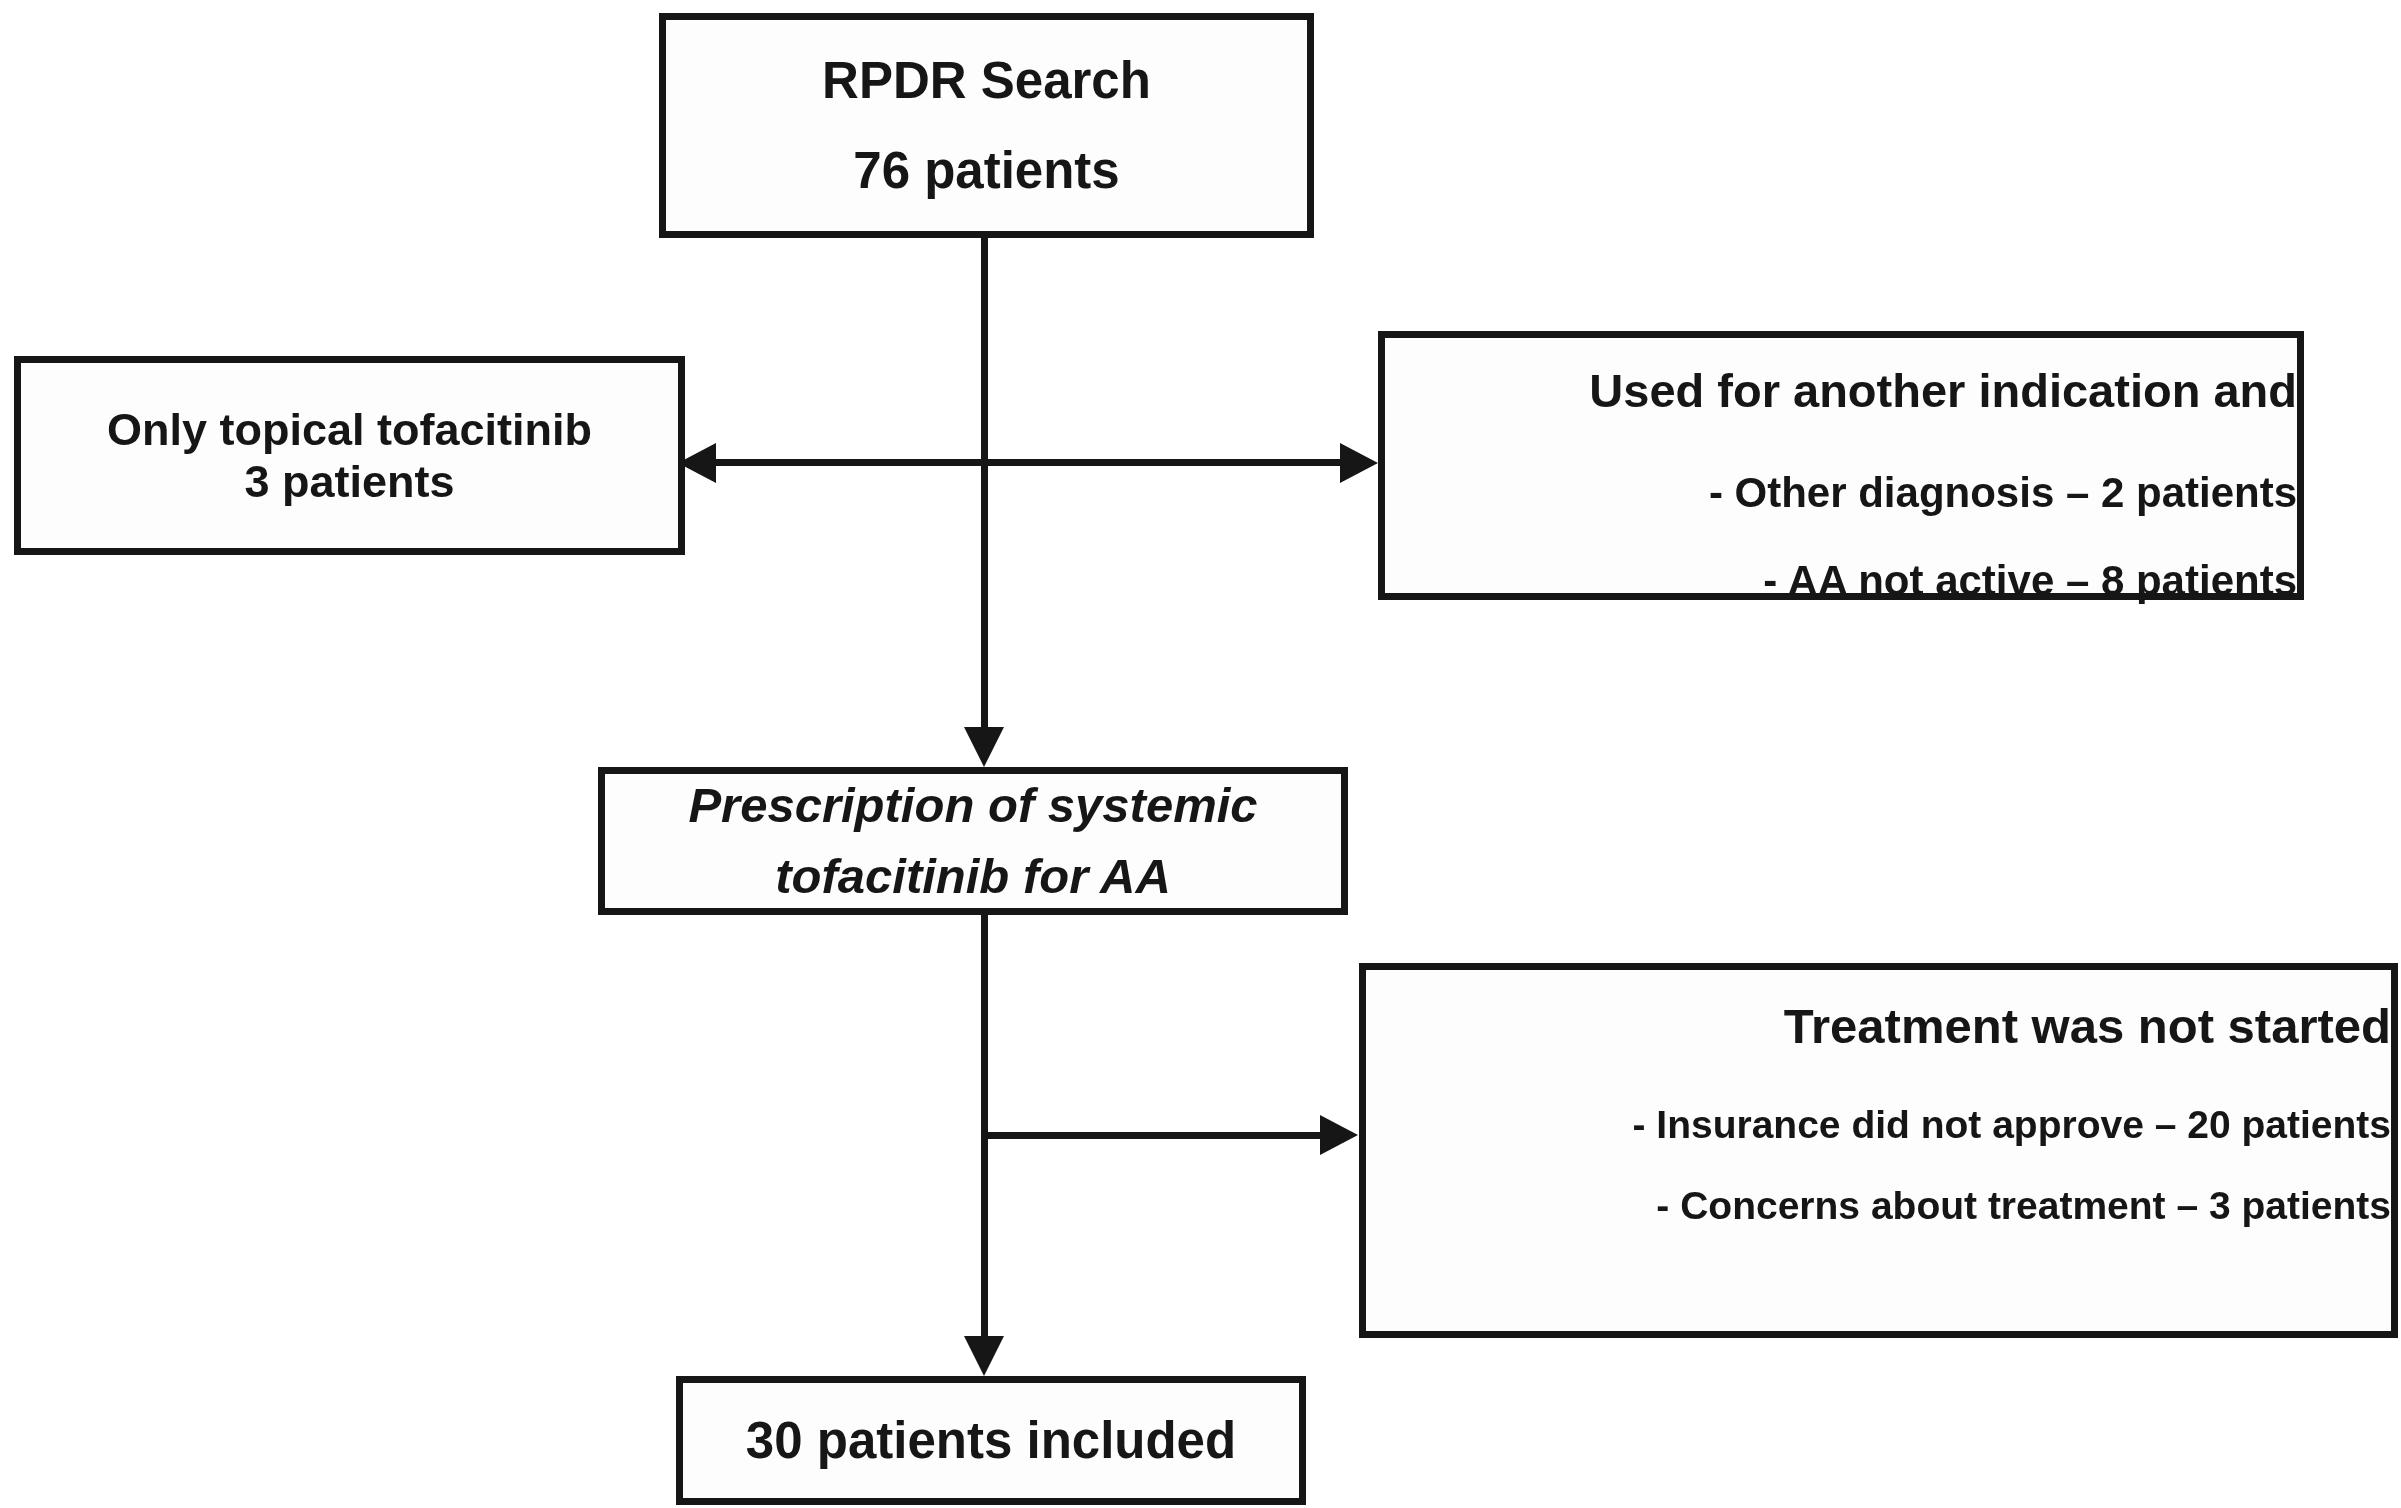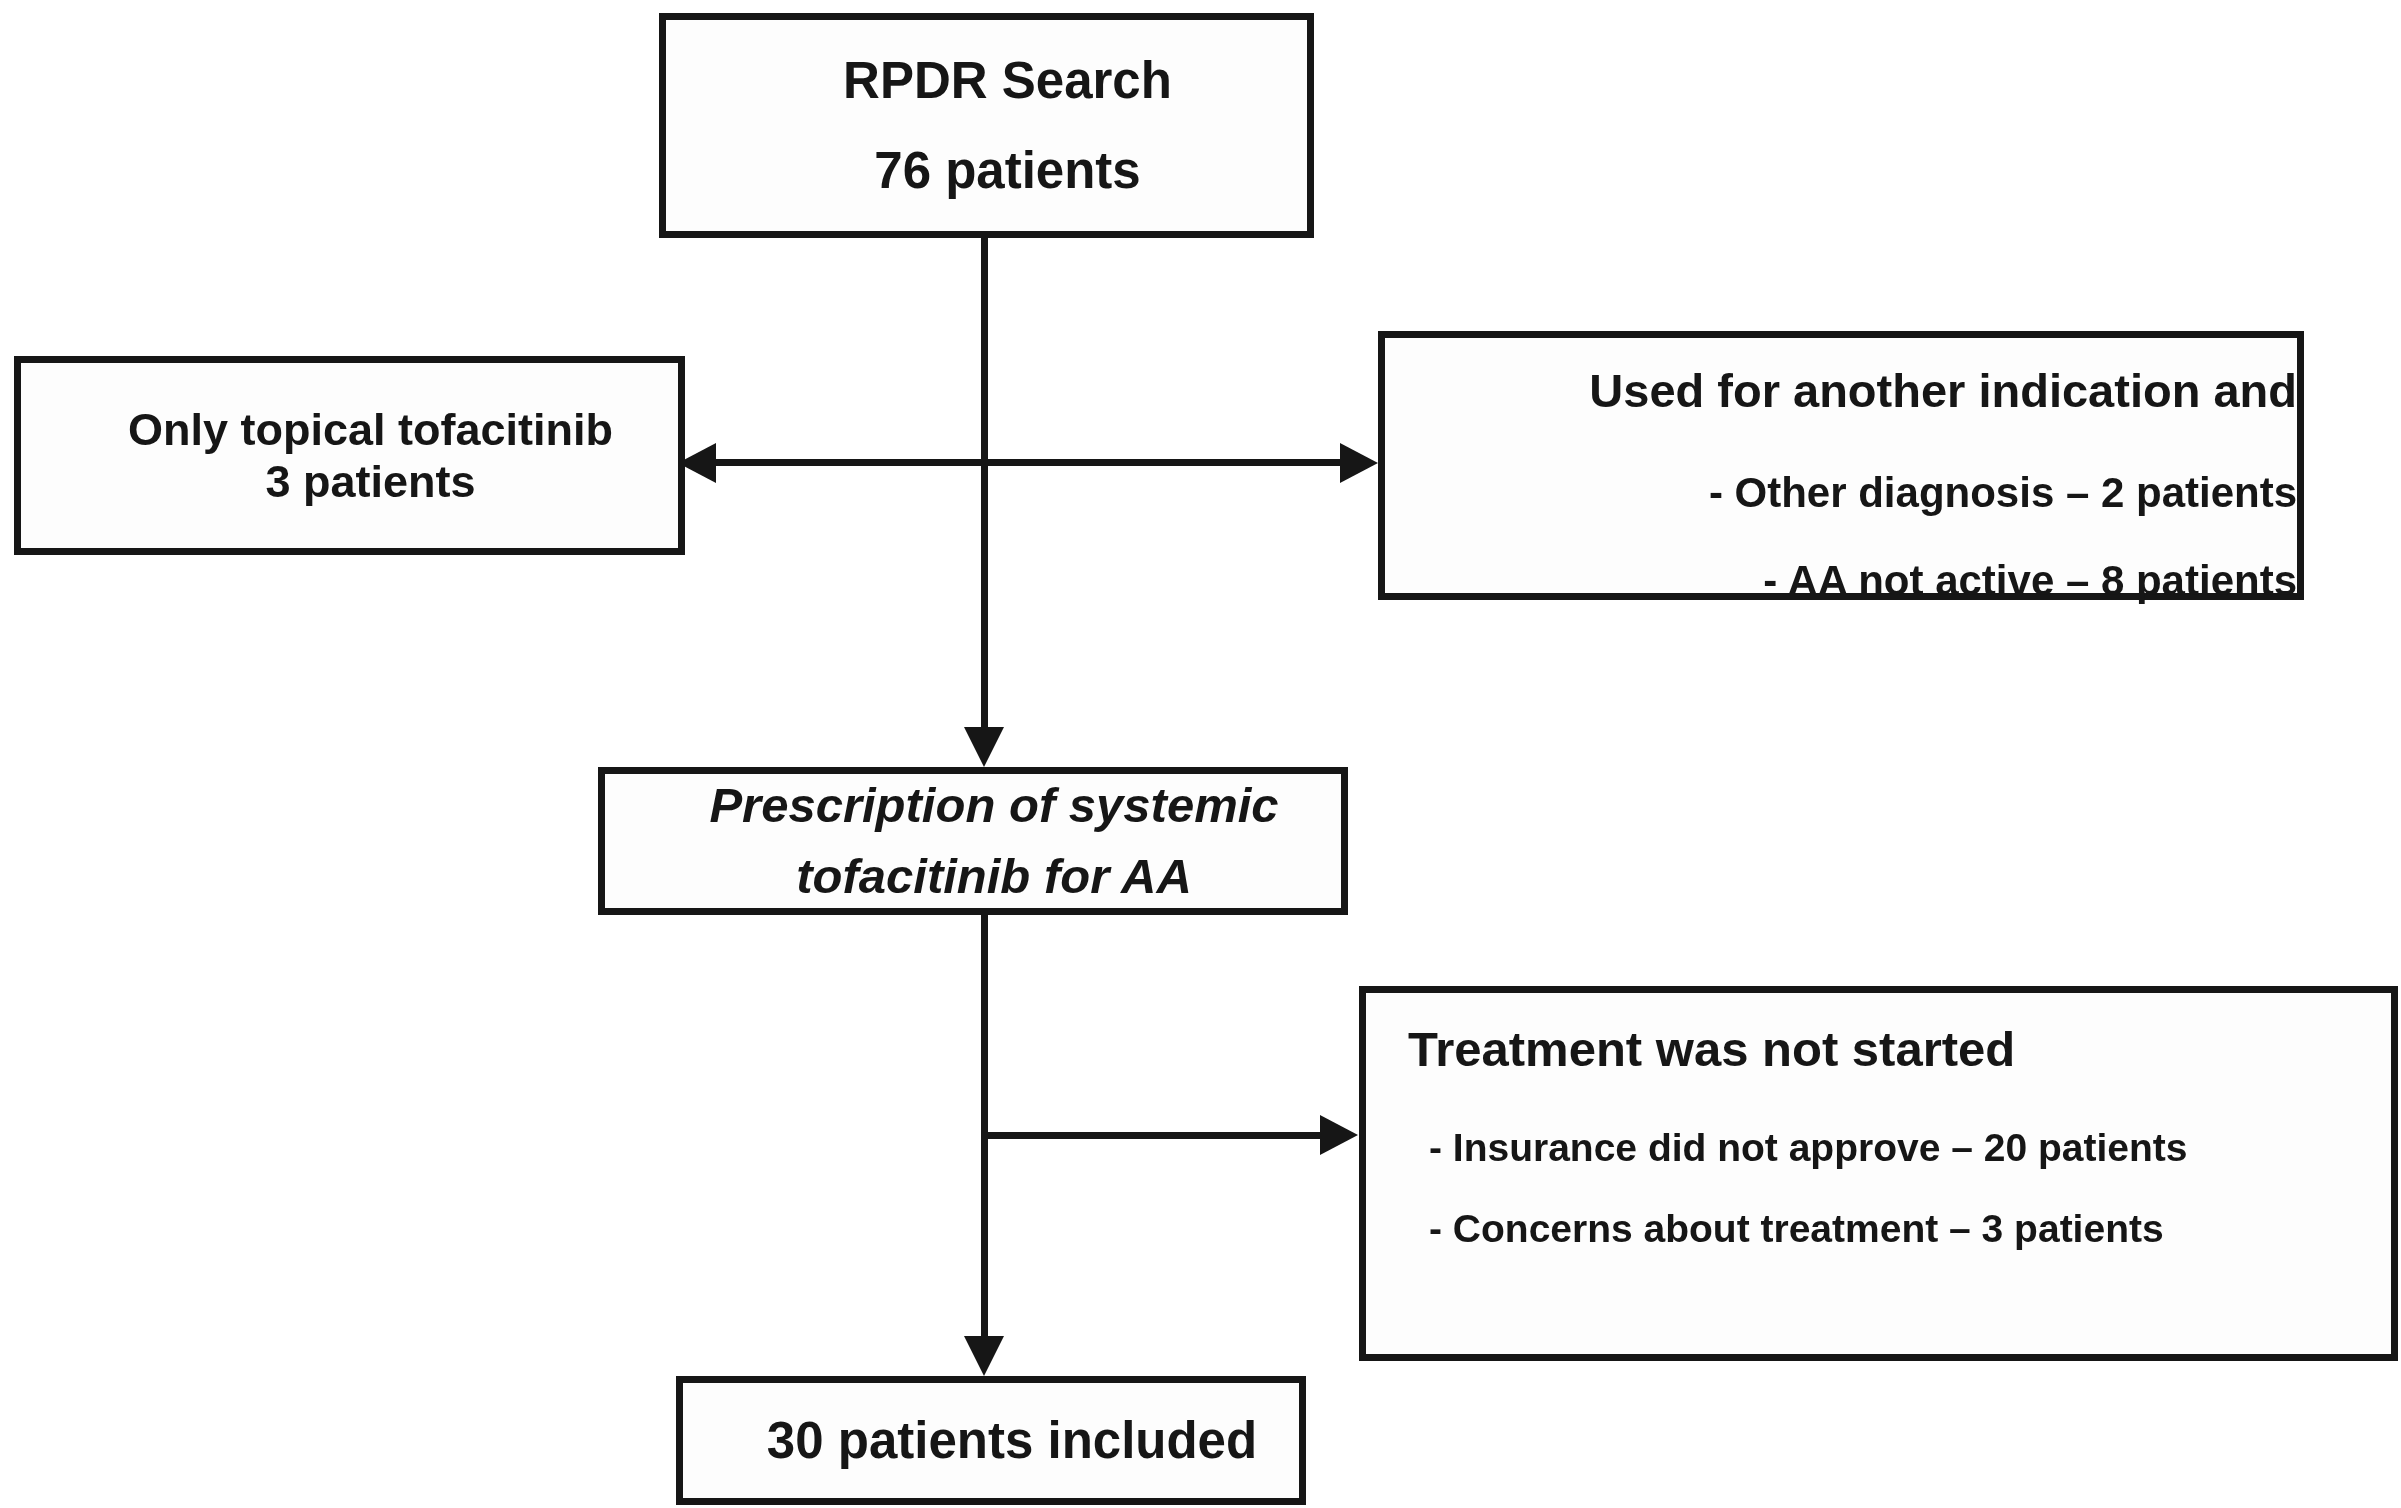--- a/index.html
+++ b/index.html
@@ -19,21 +19,20 @@
   }
   .box {
     position: absolute;
     box-sizing: border-box;
     border: 7.9px solid #161616;
     background: #fdfdfd;
     display: flex;
     flex-direction: column;
     align-items: center;
     text-align: center;
-    padding-left: 42px;
   }
   .box .line { white-space: nowrap; }
 
   
   #box-rpdr {
     left: 659px; top: 13px; width: 655px; height: 225px;
     justify-content: space-evenly; font-size: 51px;
   }
   #box-topical {
     left: 14px; top: 356px; width: 671px; height: 199px;
@@ -46,21 +45,21 @@
   #box-indication .box-title { font-size: 47px; text-align: center; margin-top: 24.5px; }
   #box-indication .bullet { text-align: left; padding-left: 23px; white-space: nowrap; }
   #box-indication .bullet.b1 { margin-top: 51px; }
   #box-indication .bullet.b2 { margin-top: 40px; }
   #box-prescription {
     left: 598px; top: 767px; width: 750px; height: 148px;
     justify-content: center; font-size: 49px; line-height: 1.45; font-style: italic;
   }
   #box-notstarted {
     left: 1359px; top: 963px; width: 1039px; height: 375px;
-    align-items: flex-start; font-size: 39px; margin-top: 23px;
+    align-items: flex-end; font-size: 39px;
   }
   #box-notstarted .box-title { font-size: 49px; text-align: center; margin-top: 28px; }
   #box-notstarted .bullet { text-align: left; padding-left: 21px; white-space: nowrap; }
   #box-notstarted .bullet.b1 { margin-top: 49px; }
   #box-notstarted .bullet.b2 { margin-top: 37px; }
   #box-notstarted .bullet.b3 { margin-top: 37px; }
   #box-included {
     left: 676px; top: 1376px; width: 630px; height: 129px;
     justify-content: center; font-size: 51px;
   }

